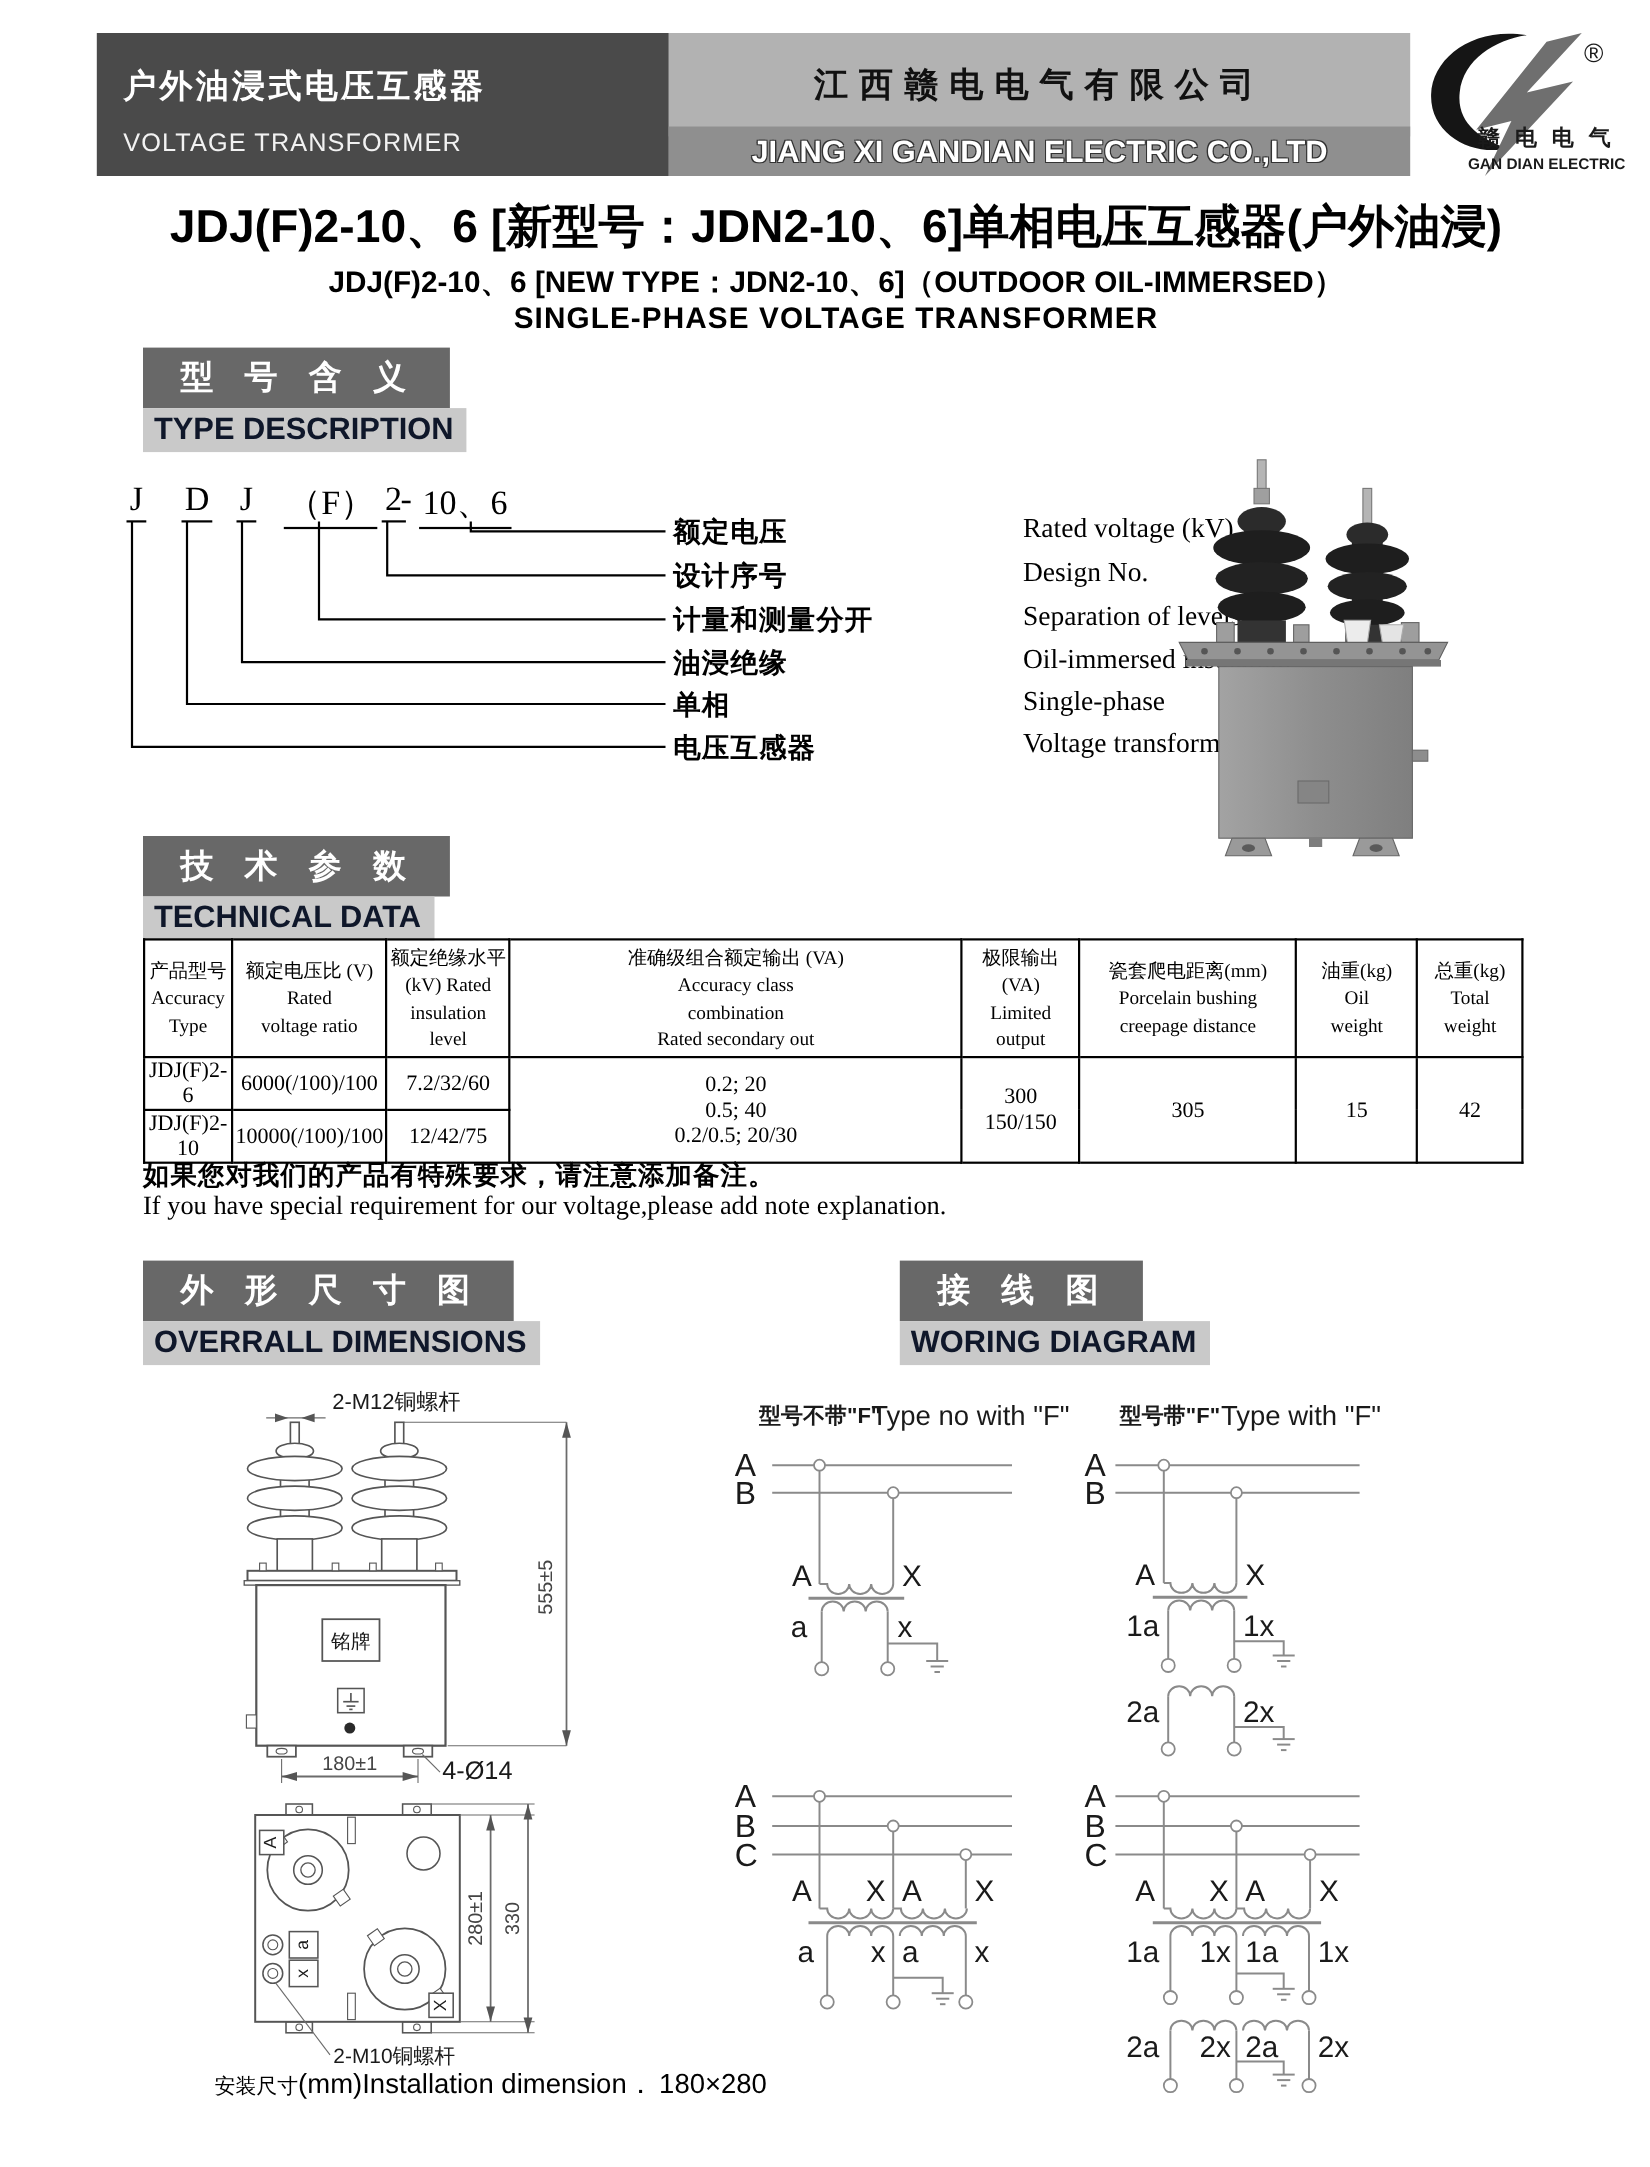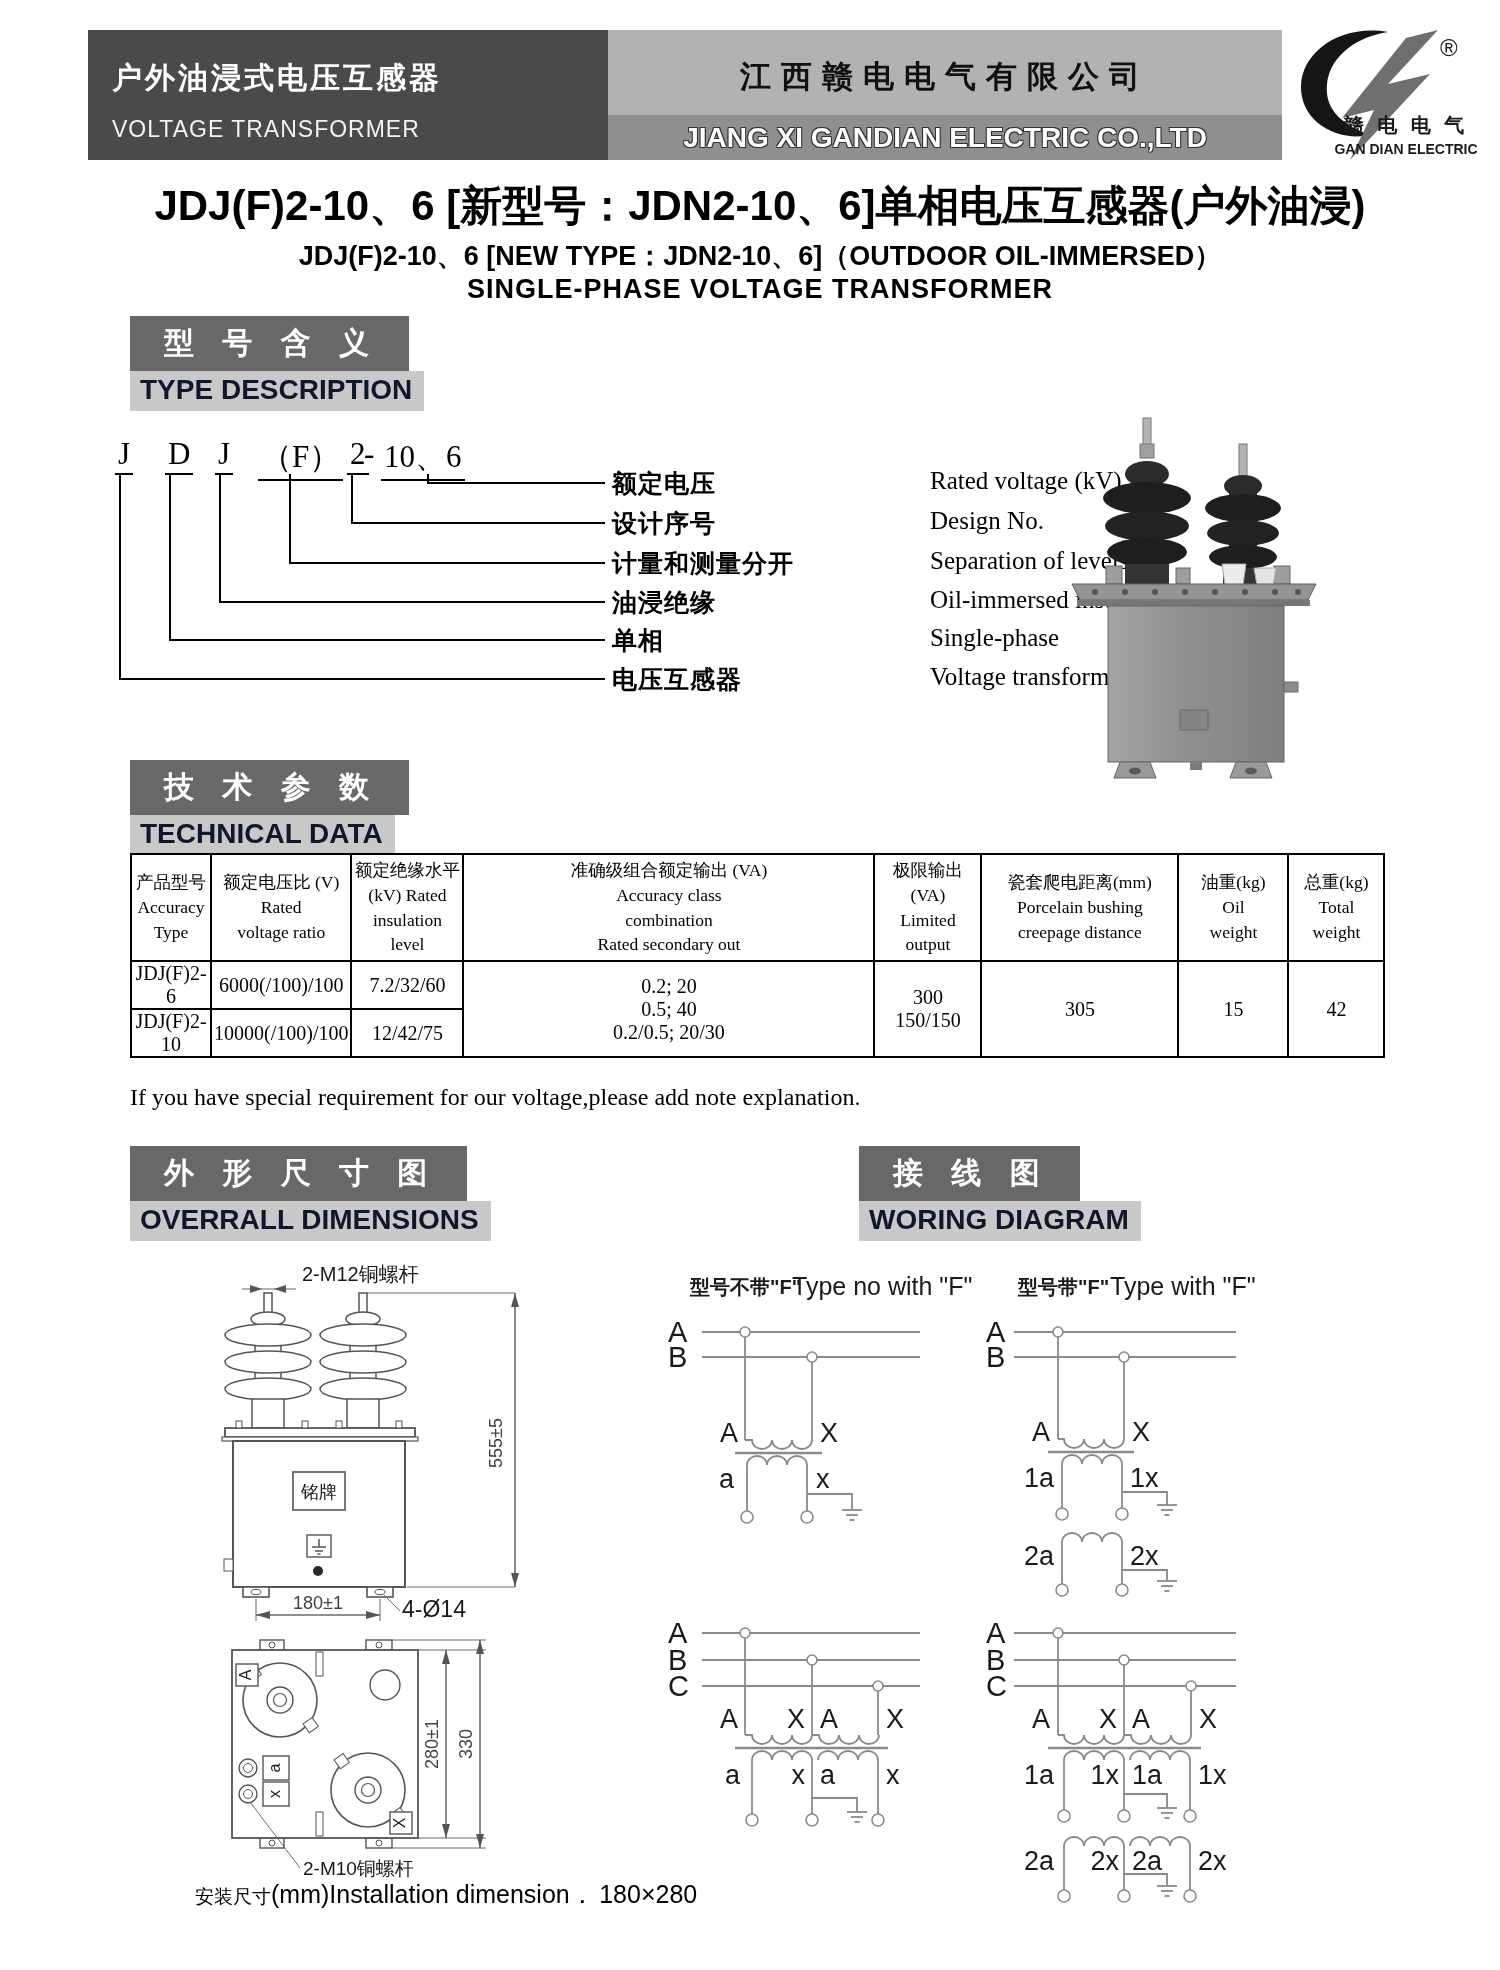--- a/index.html
+++ b/index.html
@@ -244,27 +244,28 @@
       <td class="bd" rowspan="2">42</td>
     </tr>
     <tr>
       <td class="bd">JDJ(F)2-10</td>
       <td class="bd">10000(/100)/100</td>
       <td class="bd">12/42/75</td>
     </tr>
   </tbody>
     </table>
 
+  <div class="abs note1">如果您对我们的产品有特殊要求，请注意添加备注。</div>
   <div class="abs note2">If you have special requirement for our voltage,please add note explanation.</div>
 
   <div class="abs sec" style="left:130px;top:1146px;">
     <div class="bar-cn">外 形 尺 寸 图</div>
     <div class="bar-en">OVERRALL DIMENSIONS</div>
   </div>
-  <div class="abs sec" style="left:818px;top:1146px;margin-left:41px;">
+  <div class="abs sec" style="left:818px;top:1146px;">
     <div class="bar-cn">接  线  图</div>
     <div class="bar-en">WORING DIAGRAM</div>
   </div>
 
   <svg class="abs" style="left:150px;top:1253px;" width="450" height="372" viewBox="0 0 450 372">
     <text x="152" y="28" font-size="20">2-M12铜螺杆</text>
 
     <line x1="92" y1="36" x2="146" y2="36" class="dthin"></line>
     <polygon class="arrow" points="112,36 100,32 100,40"></polygon>
     <polygon class="arrow" points="124,36 136,32 136,40"></polygon>

